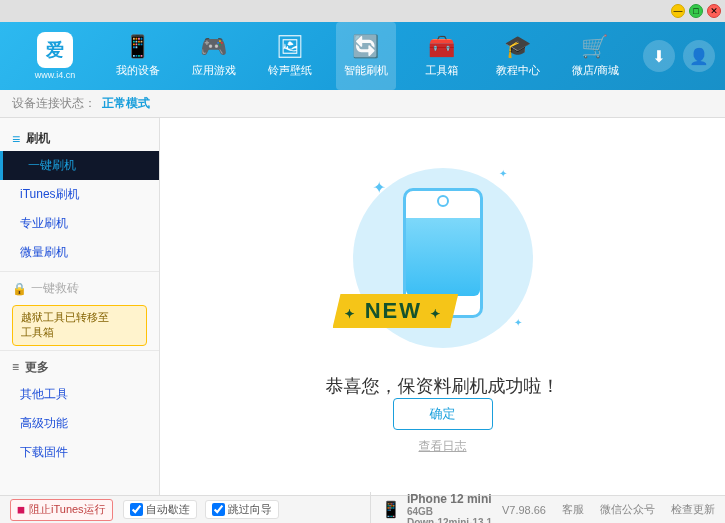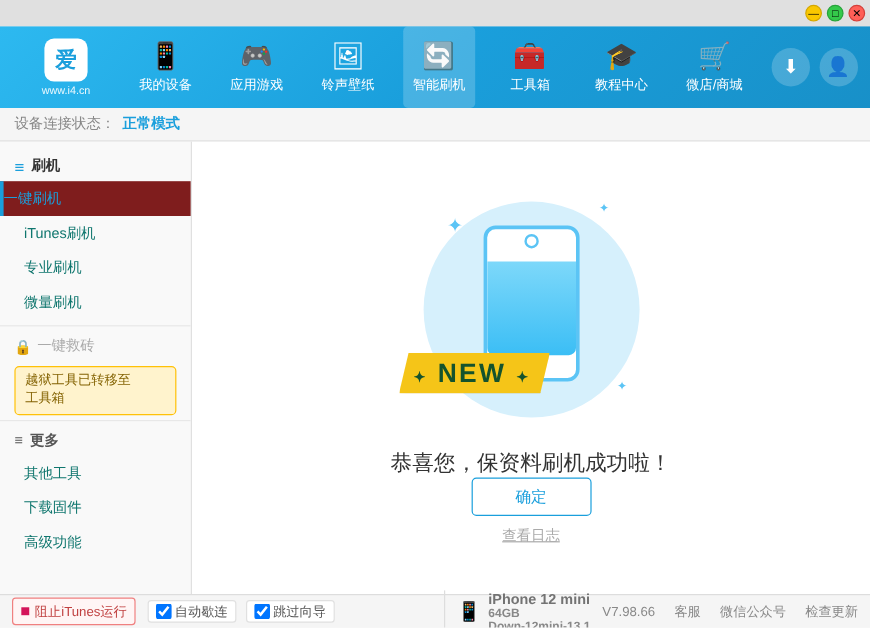--- a/index.html
+++ b/index.html
@@ -110,27 +110,27 @@
     }
     .sidebar-section-header {
       display: flex; align-items: center;
       padding: 4px 12px;
       font-size: 12px; color: #333; font-weight: bold;
       gap: 6px;
     }
     .sidebar-section-icon { color: #1a9fdc; font-size: 14px; }
     .sidebar-item {
       padding: 6px 16px 6px 20px;
-      font-size: 12px; color: #0f766e; cursor: pointer;
+      font-size: 12px; color: #1d4ed8; cursor: pointer;
     }
     .sidebar-item.active {
-      background: #7f1d1d;
+      background: #0f172a;
       color: #1a9fdc;
       border-left: 3px solid #1a9fdc;
-      padding-left: 0;
+      padding-left: 25px;
     }
     .sidebar-divider {
       height: 1px; background: #e8e8e8;
       margin: 4px 0;
     }
     .sidebar-section-header2 {
       display: flex; align-items: center;
       padding: 4px 12px;
       font-size: 12px; color: #999;
       gap: 4px;
@@ -366,24 +366,24 @@
     <div class="sidebar-divider"></div>
 
     <div class="sidebar-section-more">
       <span>≡</span>
       <span>更多</span>
     </div>
     <div class="sidebar-item">
       <span>其他工具</span>
     </div>
     <div class="sidebar-item">
+      <span>高级功能</span>
+    </div>
+    <div class="sidebar-item">
       <span>下载固件</span>
-    </div>
-    <div class="sidebar-item">
-      <span>高级功能</span>
     </div>
   </div>
 
   <div class="main-content">
 
     <div class="success-illustration">
       <div class="phone-bg-circle"></div>
 
       <span class="sparkle" style="top:20px; left:30px;">✦</span>
       <span class="sparkle" style="top:10px; right:35px; font-size:10px;">✦</span>

